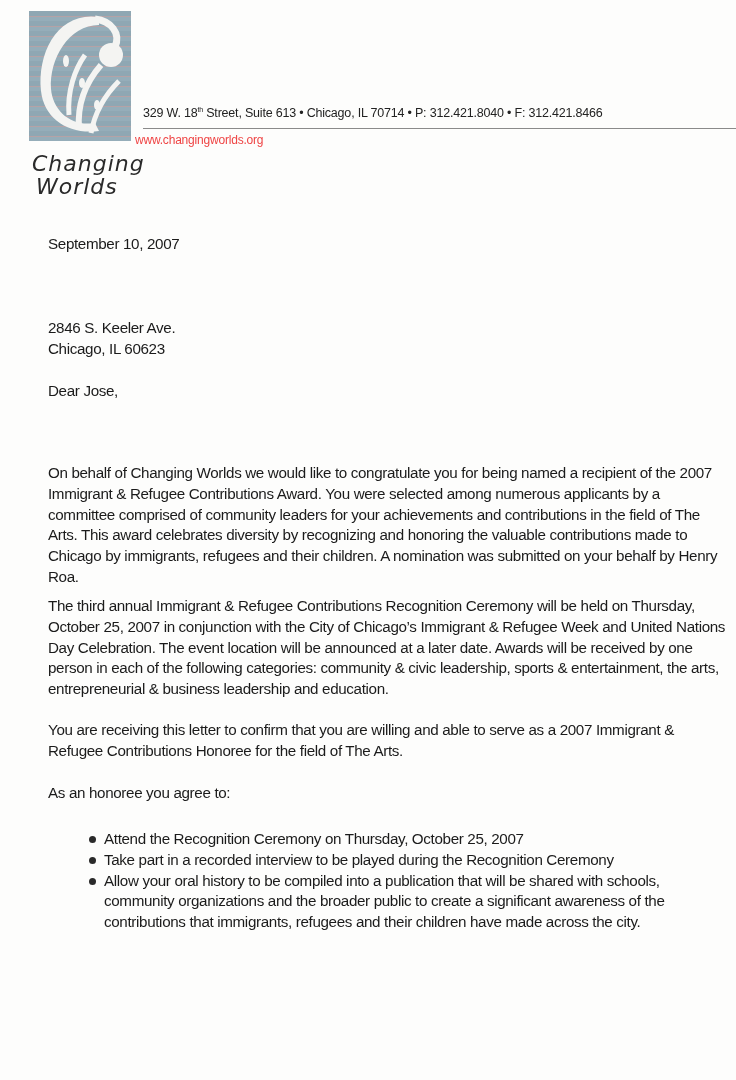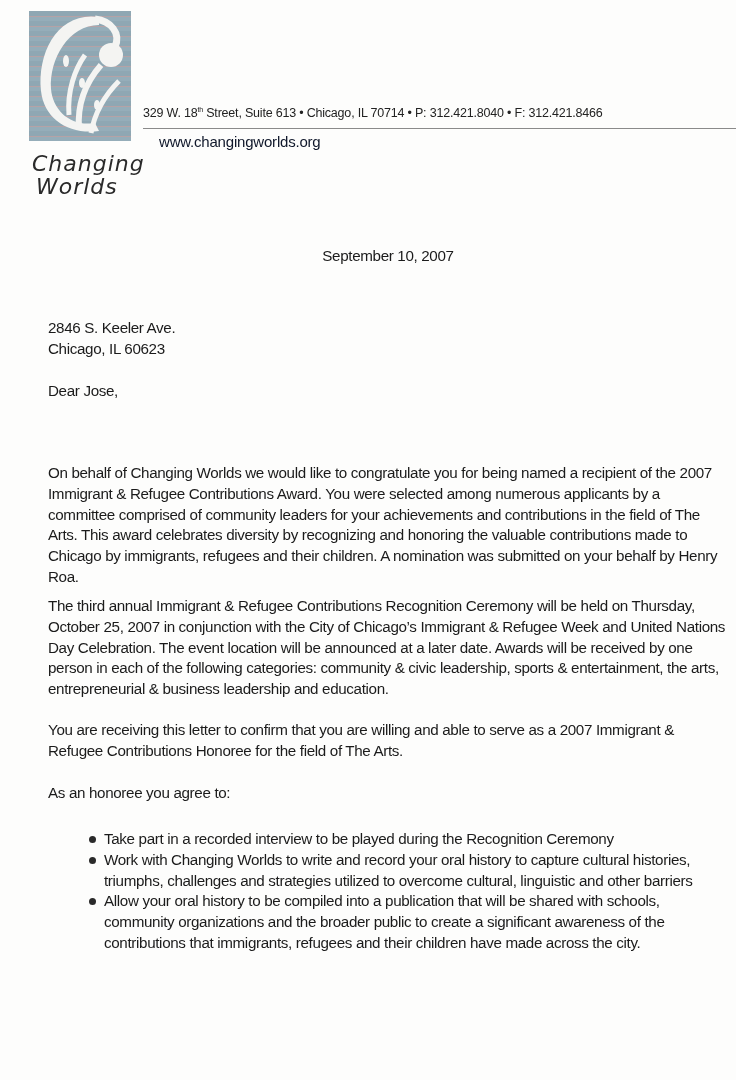--- a/index.html
+++ b/index.html
@@ -25,28 +25,28 @@
   .logo-text .l2 { padding-left:4px; }
   .addr {
     position:absolute; left:143px; top:106px;
     font-size:12.5px; color:#222; letter-spacing:-0.2px;
   }
   .addr sup { font-size:7px; }
   .rule {
     position:absolute; left:143px; top:128px; width:593px; height:1px; background:#8a8a8a;
   }
   .web {
-    position:absolute; left:159px; top:133px; font-size:15px; color:#0f172a; letter-spacing:-0.2px;
+    position:absolute; left:135px; top:133px; font-size:12px; color:#ef4444; letter-spacing:-0.2px;
   }
   .body-text {
     position:absolute; left:48px; width:680px;
     font-size:15.2px; line-height:20.8px; color:#1b1b1b;
     letter-spacing:-0.35px;
   }
-  .date { top:246px;text-align:center; }
+  .date { top:234px; }
   .recipient { top:318px; }
   .salutation { top:381px; }
   .p1 { top:443px;margin-top:20px; }
   .p2 { top:596px; }
   .p3 { top:720px; }
   .p4 { top:783px; }
   .list {
     position:absolute; left:48px; top:829px; width:680px; margin:0; padding:0; list-style:none;
     font-size:15.2px; line-height:20.8px; letter-spacing:-0.35px; color:#1b1b1b;
   }
@@ -89,16 +89,16 @@
 </div>
 
 <div class="body-text salutation">Dear Jose,</div>
 
 <p class="body-text p1">On behalf of Changing Worlds we would like to congratulate you for being named a recipient of the 2007 Immigrant &amp; Refugee Contributions Award.  You were selected among numerous applicants by a committee comprised of community leaders for your achievements and contributions in the field of The Arts.  This award celebrates diversity by recognizing and honoring the valuable contributions made to Chicago by immigrants, refugees and their children.  A nomination was submitted on your behalf by Henry Roa.</p>
 <p class="body-text p2">The third annual Immigrant &amp; Refugee Contributions Recognition Ceremony will be held on Thursday, October 25, 2007 in conjunction with the City of Chicago’s Immigrant &amp; Refugee Week and United Nations Day Celebration.  The event location will be announced at a later date.  Awards will be received by one person in each of the following categories: community &amp; civic leadership, sports &amp; entertainment, the arts, entrepreneurial &amp; business leadership and education.</p>
 <p class="body-text p3">You are receiving this letter to confirm that you are willing and able to serve as a 2007 Immigrant &amp; Refugee Contributions Honoree for the field of The Arts.</p>
 <p class="body-text p4">As an honoree you agree to:</p>
 
 <ul class="list">
+  <li><span class="bullet"></span><span>Attend the Recognition Ceremony on Thursday, October 25, 2007</span></li>
   <li><span class="bullet"></span><span>Take part in a recorded interview to be played during the Recognition Ceremony</span></li>
-  <li><span class="bullet"></span><span>Work with Changing Worlds to write and record your oral history to capture cultural histories, triumphs, challenges and strategies utilized to overcome cultural, linguistic and other barriers</span></li>
   <li><span class="bullet"></span><span>Allow your oral history to be compiled into a publication that will be shared with schools, community organizations and the broader public to create a significant awareness of the contributions that immigrants, refugees and their children have made across the city.</span></li>
 </ul>
 
 </body></html>

